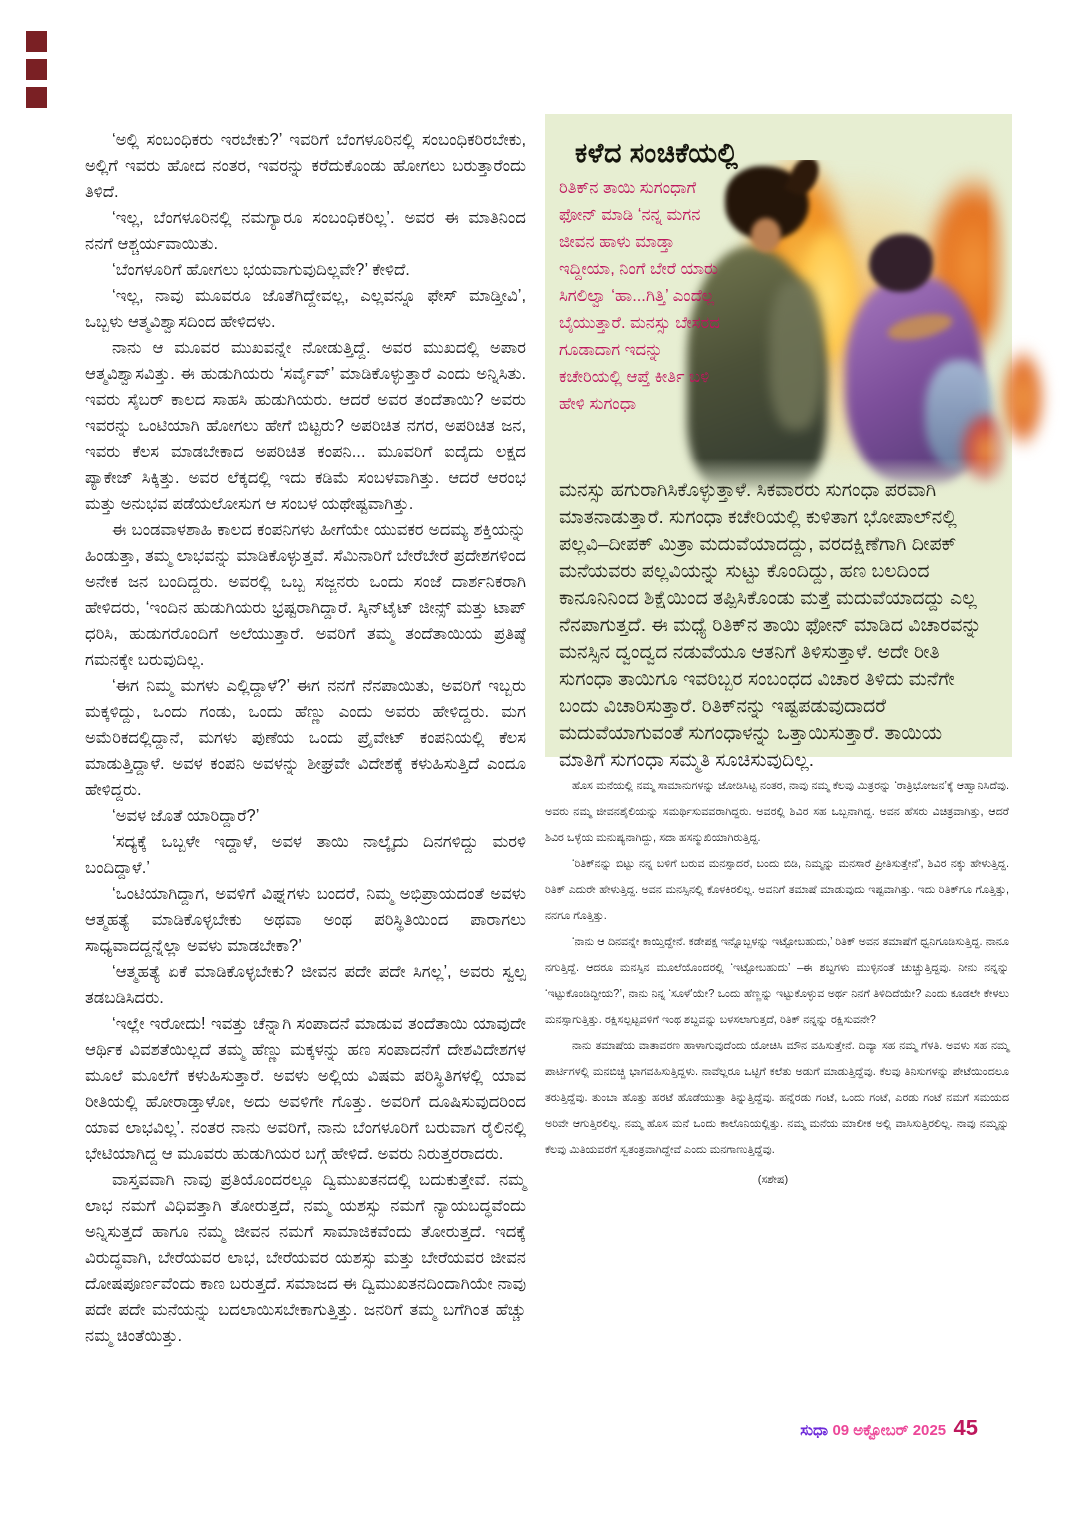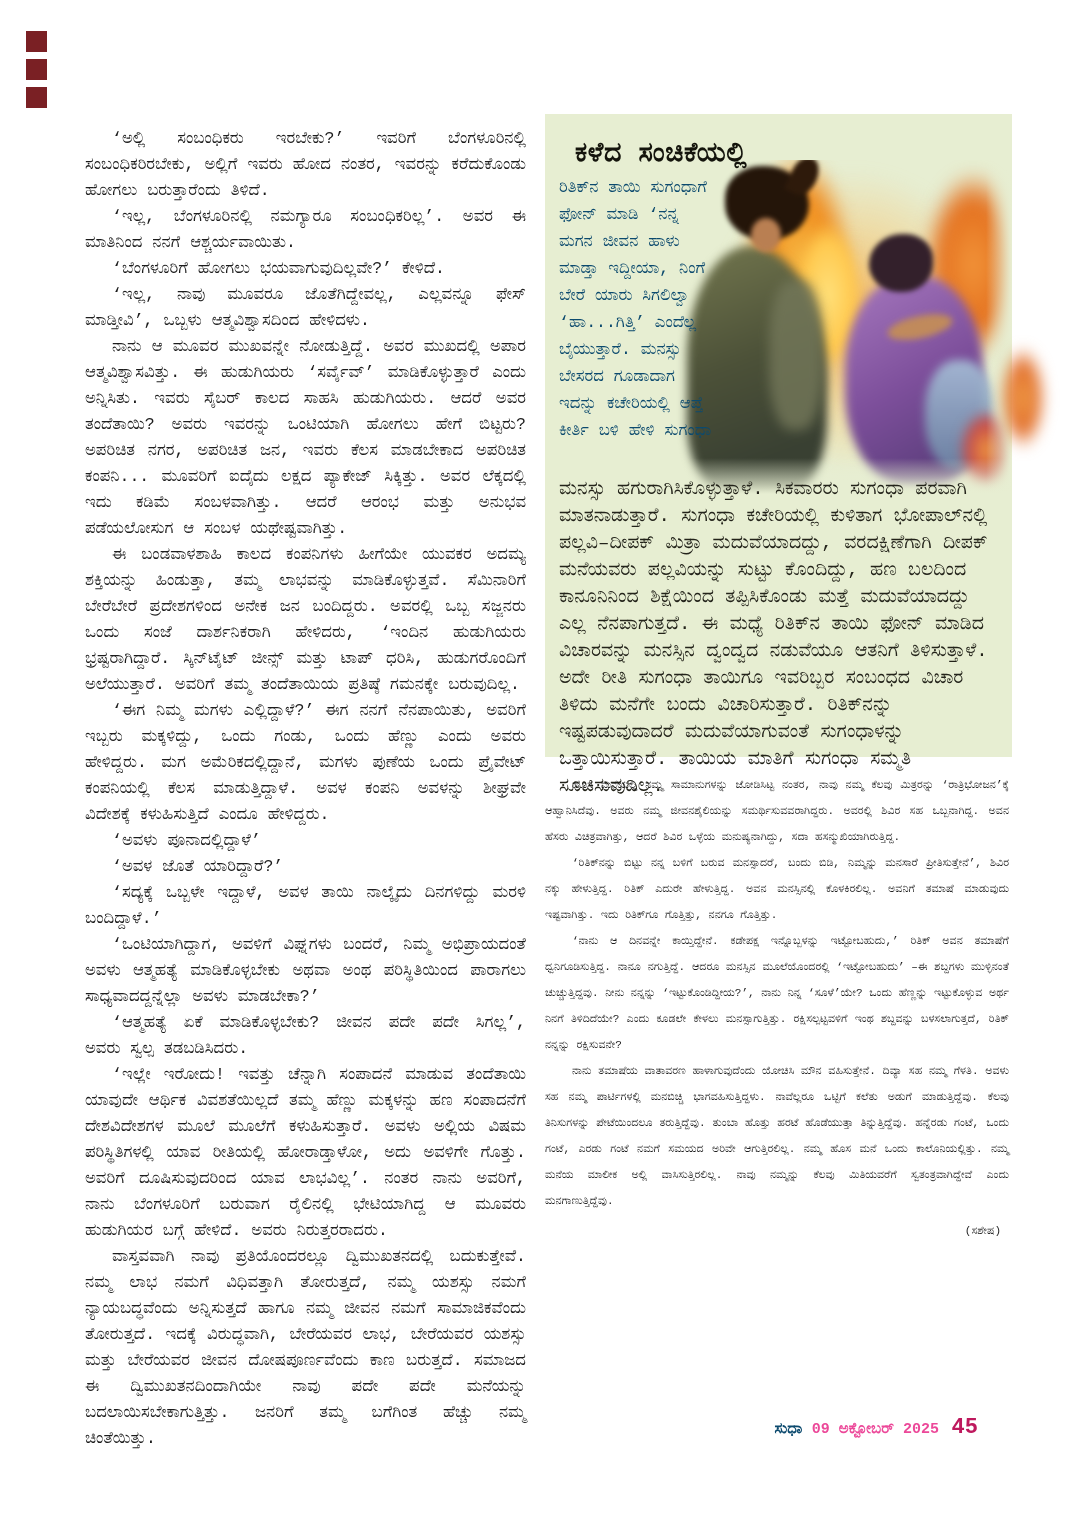--- a/index.html
+++ b/index.html
@@ -1,18 +1,18 @@
 <!DOCTYPE html>
 <html lang="kn"><head>
 <meta charset="utf-8">
 <style>
   html,body{margin:0;padding:0;background:#ffffff;}
   .page{
     position:relative;width:1078px;height:1525px;background:#ffffff;
-    font-family:Liberation Mono, monospace;color:#1c1c1c;overflow:hidden;
+    font-family:Liberation Sans, sans-serif;color:#1c1c1c;overflow:hidden;
   }
   
   .corner-marks{position:absolute;left:26px;top:31px;}
   .corner-marks .sq{width:21px;height:21px;background:#7a2024;margin-bottom:7px;}
   
   .col-left{
     position:absolute;left:85px;top:126px;width:441px;
     font-size:16.5px;line-height:26px;text-align:justify;
   }
   .col-left p,.col-right p{margin:0;text-indent:27px;}
@@ -20,21 +20,21 @@
   .green-box{
     position:absolute;left:545px;top:114px;width:467px;height:643px;
     background:#e7eed2;
   }
   .box-title{
     position:absolute;left:14px;top:8px;margin:16px;
     font-size:27px;font-weight:bold;color:#14140c;letter-spacing:.5px;
   }
   .box-side-text{
     position:absolute;left:14px;top:60px;width:162px;
-    font-size:16.5px;line-height:27px;color:#0c4a6e;
+    font-size:16.5px;line-height:27px;color:#be185d;
   }
   .box-body{
     position:absolute;left:14px;top:362px;width:434px;
     font-size:19px;line-height:27px;color:#23231a;
   }
   
   .illus{position:absolute;left:128px;top:46px;width:339px;height:334px;overflow:hidden;}
   .blob{position:absolute;border-radius:50%;}
   .wash{left:40px;top:10px;width:280px;height:300px;border-radius:40%;
     background:radial-gradient(closest-side,rgba(244,166,66,.85),rgba(247,196,110,.45) 60%,rgba(231,238,210,0) 100%);
@@ -69,24 +69,24 @@
   .illus-fade-r{position:absolute;right:0;top:0;width:26px;height:100%;
     background:linear-gradient(90deg,rgba(231,238,210,0),#e7eed2);}
   
   .flame-bleed{position:absolute;left:1000px;top:346px;width:46px;height:104px;border-radius:50%;
     background:radial-gradient(closest-side,#f0a04a,#e2702c 60%,rgba(226,112,44,0));filter:blur(7px);}
   
   .col-right{
     position:absolute;left:545px;top:772px;width:464px;
     font-size:11px;line-height:26px;text-align:justify;
   }
-  .cont-note{text-indent:0 !important;text-align:right;padding-right:8px;margin-top:4px !important;}
+  .cont-note{text-indent:0 !important;text-align:center;padding-right:8px;margin-top:4px !important;}
   
   .footer{position:absolute;top:1415px;right:100px;white-space:nowrap;}
-  .footer .mag{font-weight:bold;font-size:15px;color:#0c4a6e;}
+  .footer .mag{font-weight:bold;font-size:15px;color:#6d28d9;}
   .footer .date{font-weight:bold;font-size:15px;color:#ec4899;margin-left:0;}
   .footer .pnum{font-weight:bold;font-size:22px;color:#be185d;margin-left:3px;}
 </style>
 </head>
 <body>
 
 <div class="page">
 
   <div class="corner-marks">
     <div class="sq"></div>
@@ -95,21 +95,20 @@
   </div>
 
   <div class="col-left">
     <p>‘ಅಲ್ಲಿ ಸಂಬಂಧಿಕರು ಇರಬೇಕು?’ ಇವರಿಗೆ ಬೆಂಗಳೂರಿನಲ್ಲಿ ಸಂಬಂಧಿಕರಿರಬೇಕು, ಅಲ್ಲಿಗೆ ಇವರು ಹೋದ ನಂತರ, ಇವರನ್ನು ಕರೆದುಕೊಂಡು ಹೋಗಲು ಬರುತ್ತಾರೆಂದು ತಿಳಿದೆ.</p>
     <p>‘ಇಲ್ಲ, ಬೆಂಗಳೂರಿನಲ್ಲಿ ನಮಗ್ಯಾರೂ ಸಂಬಂಧಿಕರಿಲ್ಲ’. ಅವರ ಈ ಮಾತಿನಿಂದ ನನಗೆ ಆಶ್ಚರ್ಯವಾಯಿತು.</p>
     <p>‘ಬೆಂಗಳೂರಿಗೆ ಹೋಗಲು ಭಯವಾಗುವುದಿಲ್ಲವೇ?’ ಕೇಳಿದೆ.</p>
     <p>‘ಇಲ್ಲ, ನಾವು ಮೂವರೂ ಜೊತೆಗಿದ್ದೇವಲ್ಲ, ಎಲ್ಲವನ್ನೂ ಫೇಸ್ ಮಾಡ್ತೀವಿ’, ಒಬ್ಬಳು ಆತ್ಮವಿಶ್ವಾಸದಿಂದ ಹೇಳಿದಳು.</p>
     <p>ನಾನು ಆ ಮೂವರ ಮುಖವನ್ನೇ ನೋಡುತ್ತಿದ್ದೆ. ಅವರ ಮುಖದಲ್ಲಿ ಅಪಾರ ಆತ್ಮವಿಶ್ವಾಸವಿತ್ತು. ಈ ಹುಡುಗಿಯರು ‘ಸರ್ವೈವ್’ ಮಾಡಿಕೊಳ್ಳುತ್ತಾರೆ ಎಂದು ಅನ್ನಿಸಿತು. ಇವರು ಸೈಬರ್ ಕಾಲದ ಸಾಹಸಿ ಹುಡುಗಿಯರು. ಆದರೆ ಅವರ ತಂದೆತಾಯಿ? ಅವರು ಇವರನ್ನು ಒಂಟಿಯಾಗಿ ಹೋಗಲು ಹೇಗೆ ಬಿಟ್ಟರು? ಅಪರಿಚಿತ ನಗರ, ಅಪರಿಚಿತ ಜನ, ಇವರು ಕೆಲಸ ಮಾಡಬೇಕಾದ ಅಪರಿಚಿತ ಕಂಪನಿ... ಮೂವರಿಗೆ ಐದೈದು ಲಕ್ಷದ ಪ್ಯಾಕೇಜ್ ಸಿಕ್ಕಿತ್ತು. ಅವರ ಲೆಕ್ಕದಲ್ಲಿ ಇದು ಕಡಿಮೆ ಸಂಬಳವಾಗಿತ್ತು. ಆದರೆ ಆರಂಭ ಮತ್ತು ಅನುಭವ ಪಡೆಯಲೋಸುಗ ಆ ಸಂಬಳ ಯಥೇಷ್ಟವಾಗಿತ್ತು.</p>
     <p>ಈ ಬಂಡವಾಳಶಾಹಿ ಕಾಲದ ಕಂಪನಿಗಳು ಹೀಗೆಯೇ ಯುವಕರ ಅದಮ್ಯ ಶಕ್ತಿಯನ್ನು ಹಿಂಡುತ್ತಾ, ತಮ್ಮ ಲಾಭವನ್ನು ಮಾಡಿಕೊಳ್ಳುತ್ತವೆ. ಸೆಮಿನಾರಿಗೆ ಬೇರೆಬೇರೆ ಪ್ರದೇಶಗಳಿಂದ ಅನೇಕ ಜನ ಬಂದಿದ್ದರು. ಅವರಲ್ಲಿ ಒಬ್ಬ ಸಜ್ಜನರು ಒಂದು ಸಂಜೆ ದಾರ್ಶನಿಕರಾಗಿ ಹೇಳಿದರು, ‘ಇಂದಿನ ಹುಡುಗಿಯರು ಭ್ರಷ್ಟರಾಗಿದ್ದಾರೆ. ಸ್ಕಿನ್‌ಟೈಟ್ ಜೀನ್ಸ್ ಮತ್ತು ಟಾಪ್ ಧರಿಸಿ, ಹುಡುಗರೊಂದಿಗೆ ಅಲೆಯುತ್ತಾರೆ. ಅವರಿಗೆ ತಮ್ಮ ತಂದೆತಾಯಿಯ ಪ್ರತಿಷ್ಠೆ ಗಮನಕ್ಕೇ ಬರುವುದಿಲ್ಲ.</p>
     <p>‘ಈಗ ನಿಮ್ಮ ಮಗಳು ಎಲ್ಲಿದ್ದಾಳೆ?’ ಈಗ ನನಗೆ ನೆನಪಾಯಿತು, ಅವರಿಗೆ ಇಬ್ಬರು ಮಕ್ಕಳಿದ್ದು, ಒಂದು ಗಂಡು, ಒಂದು ಹೆಣ್ಣು ಎಂದು ಅವರು ಹೇಳಿದ್ದರು. ಮಗ ಅಮೆರಿಕದಲ್ಲಿದ್ದಾನೆ, ಮಗಳು ಪುಣೆಯ ಒಂದು ಪ್ರೈವೇಟ್ ಕಂಪನಿಯಲ್ಲಿ ಕೆಲಸ ಮಾಡುತ್ತಿದ್ದಾಳೆ. ಅವಳ ಕಂಪನಿ ಅವಳನ್ನು ಶೀಘ್ರವೇ ವಿದೇಶಕ್ಕೆ ಕಳುಹಿಸುತ್ತಿದೆ ಎಂದೂ ಹೇಳಿದ್ದರು.</p>
-    <p>‘ಅವಳು ಪೂನಾದಲ್ಲಿದ್ದಾಳೆ’</p>
     <p>‘ಅವಳ ಜೊತೆ ಯಾರಿದ್ದಾರೆ?’</p>
     <p>‘ಸದ್ಯಕ್ಕೆ ಒಬ್ಬಳೇ ಇದ್ದಾಳೆ, ಅವಳ ತಾಯಿ ನಾಲ್ಕೈದು ದಿನಗಳಿದ್ದು ಮರಳಿ ಬಂದಿದ್ದಾಳೆ.’</p>
     <p>‘ಒಂಟಿಯಾಗಿದ್ದಾಗ, ಅವಳಿಗೆ ವಿಘ್ನಗಳು ಬಂದರೆ, ನಿಮ್ಮ ಅಭಿಪ್ರಾಯದಂತೆ ಅವಳು ಆತ್ಮಹತ್ಯೆ ಮಾಡಿಕೊಳ್ಳಬೇಕು ಅಥವಾ ಅಂಥ ಪರಿಸ್ಥಿತಿಯಿಂದ ಪಾರಾಗಲು ಸಾಧ್ಯವಾದದ್ದನ್ನೆಲ್ಲಾ ಅವಳು ಮಾಡಬೇಕಾ?’</p>
     <p>‘ಆತ್ಮಹತ್ಯೆ ಏಕೆ ಮಾಡಿಕೊಳ್ಳಬೇಕು? ಜೀವನ ಪದೇ ಪದೇ ಸಿಗಲ್ಲ’, ಅವರು ಸ್ವಲ್ಪ ತಡಬಡಿಸಿದರು.</p>
     <p>‘ಇಲ್ಲೇ ಇರೋದು! ಇವತ್ತು ಚೆನ್ನಾಗಿ ಸಂಪಾದನೆ ಮಾಡುವ ತಂದೆತಾಯಿ ಯಾವುದೇ ಆರ್ಥಿಕ ವಿವಶತೆಯಿಲ್ಲದೆ ತಮ್ಮ ಹೆಣ್ಣು ಮಕ್ಕಳನ್ನು ಹಣ ಸಂಪಾದನೆಗೆ ದೇಶವಿದೇಶಗಳ ಮೂಲೆ ಮೂಲೆಗೆ ಕಳುಹಿಸುತ್ತಾರೆ. ಅವಳು ಅಲ್ಲಿಯ ವಿಷಮ ಪರಿಸ್ಥಿತಿಗಳಲ್ಲಿ ಯಾವ ರೀತಿಯಲ್ಲಿ ಹೋರಾಡ್ತಾಳೋ, ಅದು ಅವಳಿಗೇ ಗೊತ್ತು. ಅವರಿಗೆ ದೂಷಿಸುವುದರಿಂದ ಯಾವ ಲಾಭವಿಲ್ಲ’. ನಂತರ ನಾನು ಅವರಿಗೆ, ನಾನು ಬೆಂಗಳೂರಿಗೆ ಬರುವಾಗ ರೈಲಿನಲ್ಲಿ ಭೇಟಿಯಾಗಿದ್ದ ಆ ಮೂವರು ಹುಡುಗಿಯರ ಬಗ್ಗೆ ಹೇಳಿದೆ. ಅವರು ನಿರುತ್ತರರಾದರು.</p>
     <p>ವಾಸ್ತವವಾಗಿ ನಾವು ಪ್ರತಿಯೊಂದರಲ್ಲೂ ದ್ವಿಮುಖತನದಲ್ಲಿ ಬದುಕುತ್ತೇವೆ. ನಮ್ಮ ಲಾಭ ನಮಗೆ ವಿಧಿವತ್ತಾಗಿ ತೋರುತ್ತದೆ, ನಮ್ಮ ಯಶಸ್ಸು ನಮಗೆ ನ್ಯಾಯಬದ್ಧವೆಂದು ಅನ್ನಿಸುತ್ತದೆ ಹಾಗೂ ನಮ್ಮ ಜೀವನ ನಮಗೆ ಸಾಮಾಜಿಕವೆಂದು ತೋರುತ್ತದೆ. ಇದಕ್ಕೆ ವಿರುದ್ಧವಾಗಿ, ಬೇರೆಯವರ ಲಾಭ, ಬೇರೆಯವರ ಯಶಸ್ಸು ಮತ್ತು ಬೇರೆಯವರ ಜೀವನ ದೋಷಪೂರ್ಣವೆಂದು ಕಾಣ ಬರುತ್ತದೆ. ಸಮಾಜದ ಈ ದ್ವಿಮುಖತನದಿಂದಾಗಿಯೇ ನಾವು ಪದೇ ಪದೇ ಮನೆಯನ್ನು ಬದಲಾಯಿಸಬೇಕಾಗುತ್ತಿತ್ತು. ಜನರಿಗೆ ತಮ್ಮ ಬಗೆಗಿಂತ ಹೆಚ್ಚು ನಮ್ಮ ಚಿಂತೆಯಿತ್ತು.</p>
   </div>
 
   <div class="green-box">
     <h2 class="box-title">ಕಳೆದ ಸಂಚಿಕೆಯಲ್ಲಿ</h2>

